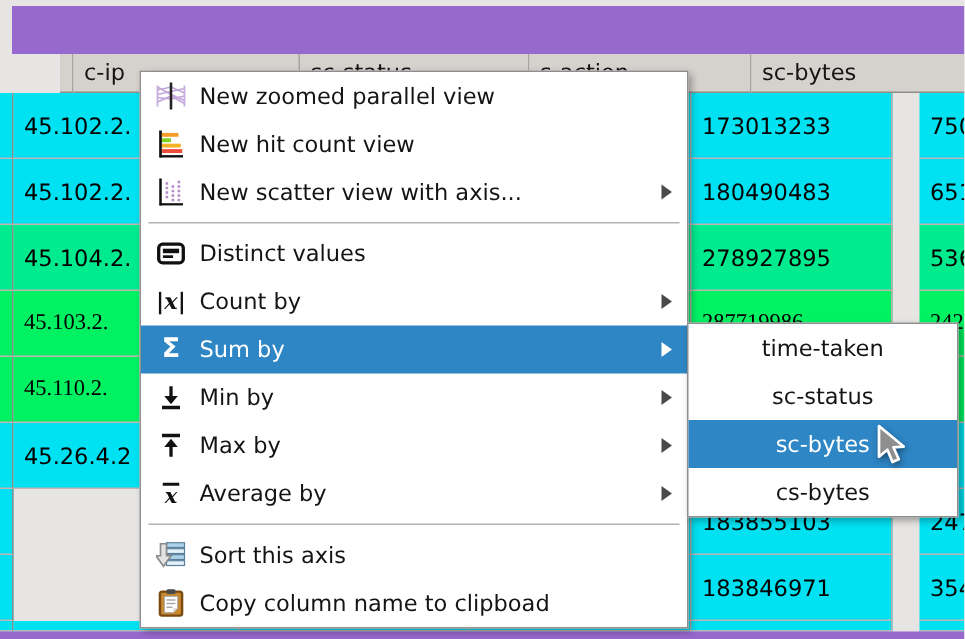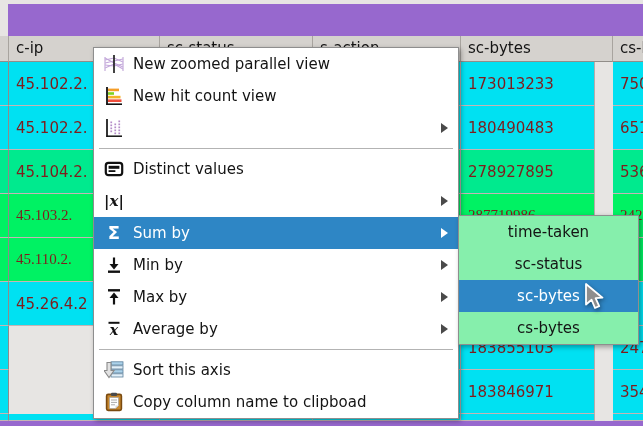--- a/index.html
+++ b/index.html
@@ -11,28 +11,28 @@
   }
   
   .band-top{position:absolute; left:8px; top:4px; right:0; height:32px; background:#9768ce;}
   .band-bottom{position:absolute; left:0; top:421px; width:643px; height:5px; background:#9768ce;}
 
   
   .thead{position:absolute; left:0; top:36px; width:643px; height:26px;}
   .hcell{
     position:absolute; top:0; height:26px; box-sizing:border-box;
     background:#d5d2ce; border-right:1px solid #a8a49f; border-bottom:1px solid #918d89;
-    font-size:15px; line-height:25px; padding-left:7px; white-space:nowrap; overflow:hidden;
+    font-size:15px; line-height:25px; padding-left:7px; white-space:nowrap; overflow:hidden;margin-left:40px;
   }
   .trow{position:absolute; left:0; width:643px; height:44px;}
   .cell{
     position:absolute; top:0; height:100%; box-sizing:border-box;
     border-right:1px solid #b4abab; border-bottom:1px solid #c6b4b4;
     font-size:15px; padding-left:7px; display:flex; align-items:center;
-    white-space:nowrap; overflow:hidden; color:#7f1d1d;
+    white-space:nowrap; overflow:hidden; color:#000000;
   }
   .bg-cyan .cell{background:#00e1f2;}
   .bg-green-a .cell{background:#00ea8e;}
   .bg-green-b .cell{background:#00f263;font-family:Liberation Serif, serif;}
   .col-sliver{left:0; width:9px; border-right:1px solid #8f8b8b; padding-left:0;}
   .col-ip{left:9px; width:151px;}
   .col-status{left:160px; width:153px;}
   .col-action{left:313px; width:148px;}
   .col-scb{left:461px; width:134px;}
   .col-csb{left:613px; width:30px; border-right:none;}
@@ -56,21 +56,21 @@
   .arrow{margin-left:auto; width:0; height:0;
     border-left:7px solid #4a4a4a; border-top:5px solid transparent; border-bottom:5px solid transparent;}
   .mi.hl .arrow{border-left-color:#ffffff;}
   .msep{height:9px; padding:4px 5px; box-sizing:border-box;}
   .msep-line{height:1px; background:#b3b3b3;}
   .glyph-count{font-family:"DejaVu Serif","Liberation Serif",serif; font-style:italic; font-weight:bold; font-size:15px;}
   .glyph-sum{font-size:18px; font-weight:bold; color:#ffffff; line-height:1;}
   
   .submenu{
     position:absolute; left:458px; top:215px; width:179px; z-index:11;
-    background:#86efac; border:1px solid #8e8e8e;
+    background:#ffffff; border:1px solid #8e8e8e;
     box-shadow:2px 2px 5px rgba(0,0,0,.35);
   }
   .smi{height:32px; display:flex; align-items:center; justify-content:center;
     font-size:15px; box-sizing:border-box;}
   .smi.hl{background:#2e86c5; color:#ffffff;}
 
   .cursor{position:absolute; left:584px; top:283px; z-index:30;
     filter:drop-shadow(1.5px 2px 2px rgba(0,0,0,.4));}
 </style>
 </head>
@@ -211,40 +211,42 @@
             <rect x="14.4" y="2.5" width="1.7" height="1.7"></rect>
               <rect x="14.4" y="5.5" width="1.7" height="1.7"></rect>
             <rect x="14.4" y="8.5" width="1.7" height="1.7"></rect>
               <rect x="14.4" y="11.5" width="1.7" height="1.7"></rect>
             <rect x="14.4" y="14.5" width="1.7" height="1.7"></rect>
           </g>
           <line x1="3" y1="1" x2="3" y2="19" stroke="#111" stroke-width="1.7"></line>
           <line x1="2.5" y1="18.2" x2="18" y2="18.2" stroke="#111" stroke-width="1.5"></line>
         </svg>
       </span>
+      <span class="mlabel">New scatter view with axis...</span>
       <span class="arrow"></span>
     </div>
 
     <div class="msep">
         <div class="msep-line"></div>
       </div>
 
     <div class="mi">
       <span class="mico">
         <svg width="20" height="20" viewBox="0 0 20 20">
           <rect x="1.8" y="3.8" width="16.4" height="12.4" rx="2.6" fill="#ffffff" stroke="#111" stroke-width="2.2"></rect>
           <rect x="4.6" y="6.8" width="10.8" height="3" fill="#111"></rect>
           <rect x="4.6" y="11.2" width="6.8" height="1.8" fill="#111"></rect>
         </svg>
       </span>
       <span class="mlabel">Distinct values</span>
     </div>
 
     <div class="mi">
       <span class="mico glyph-count">|x|</span>
+      <span class="mlabel">Count by</span>
       <span class="arrow"></span>
     </div>
 
     <div class="mi hl">
       <span class="mico glyph-sum">Σ</span>
       <span class="mlabel">Sum by</span>
       <span class="arrow"></span>
     </div>
 
     <div class="mi">

